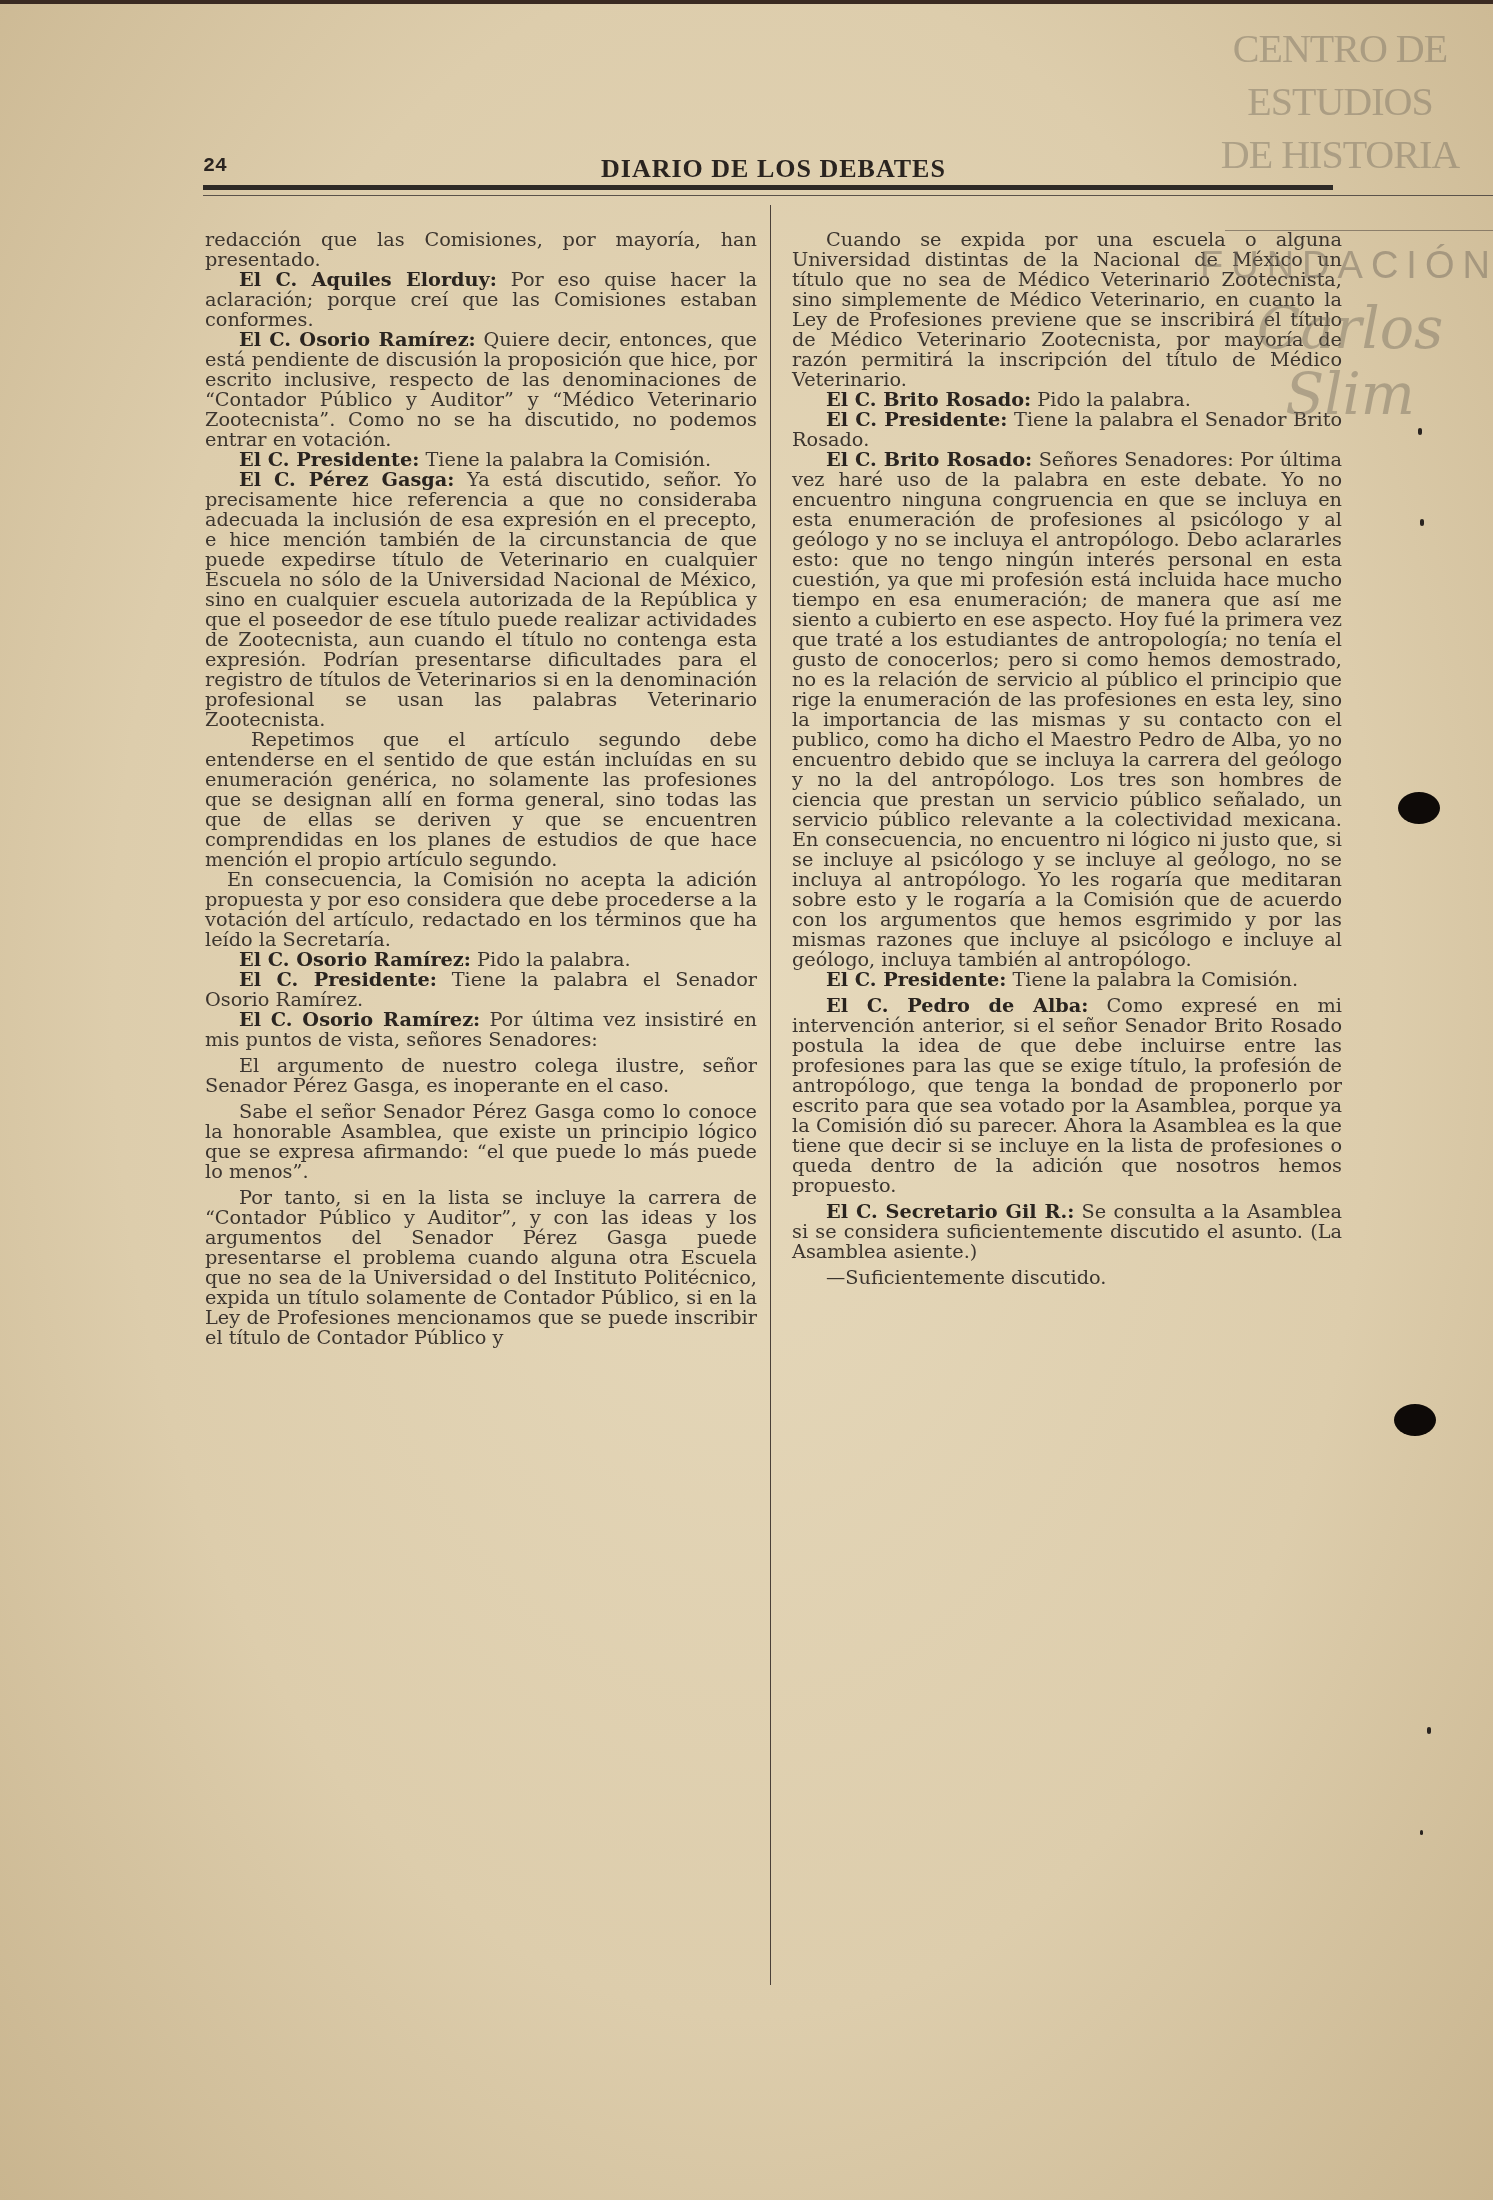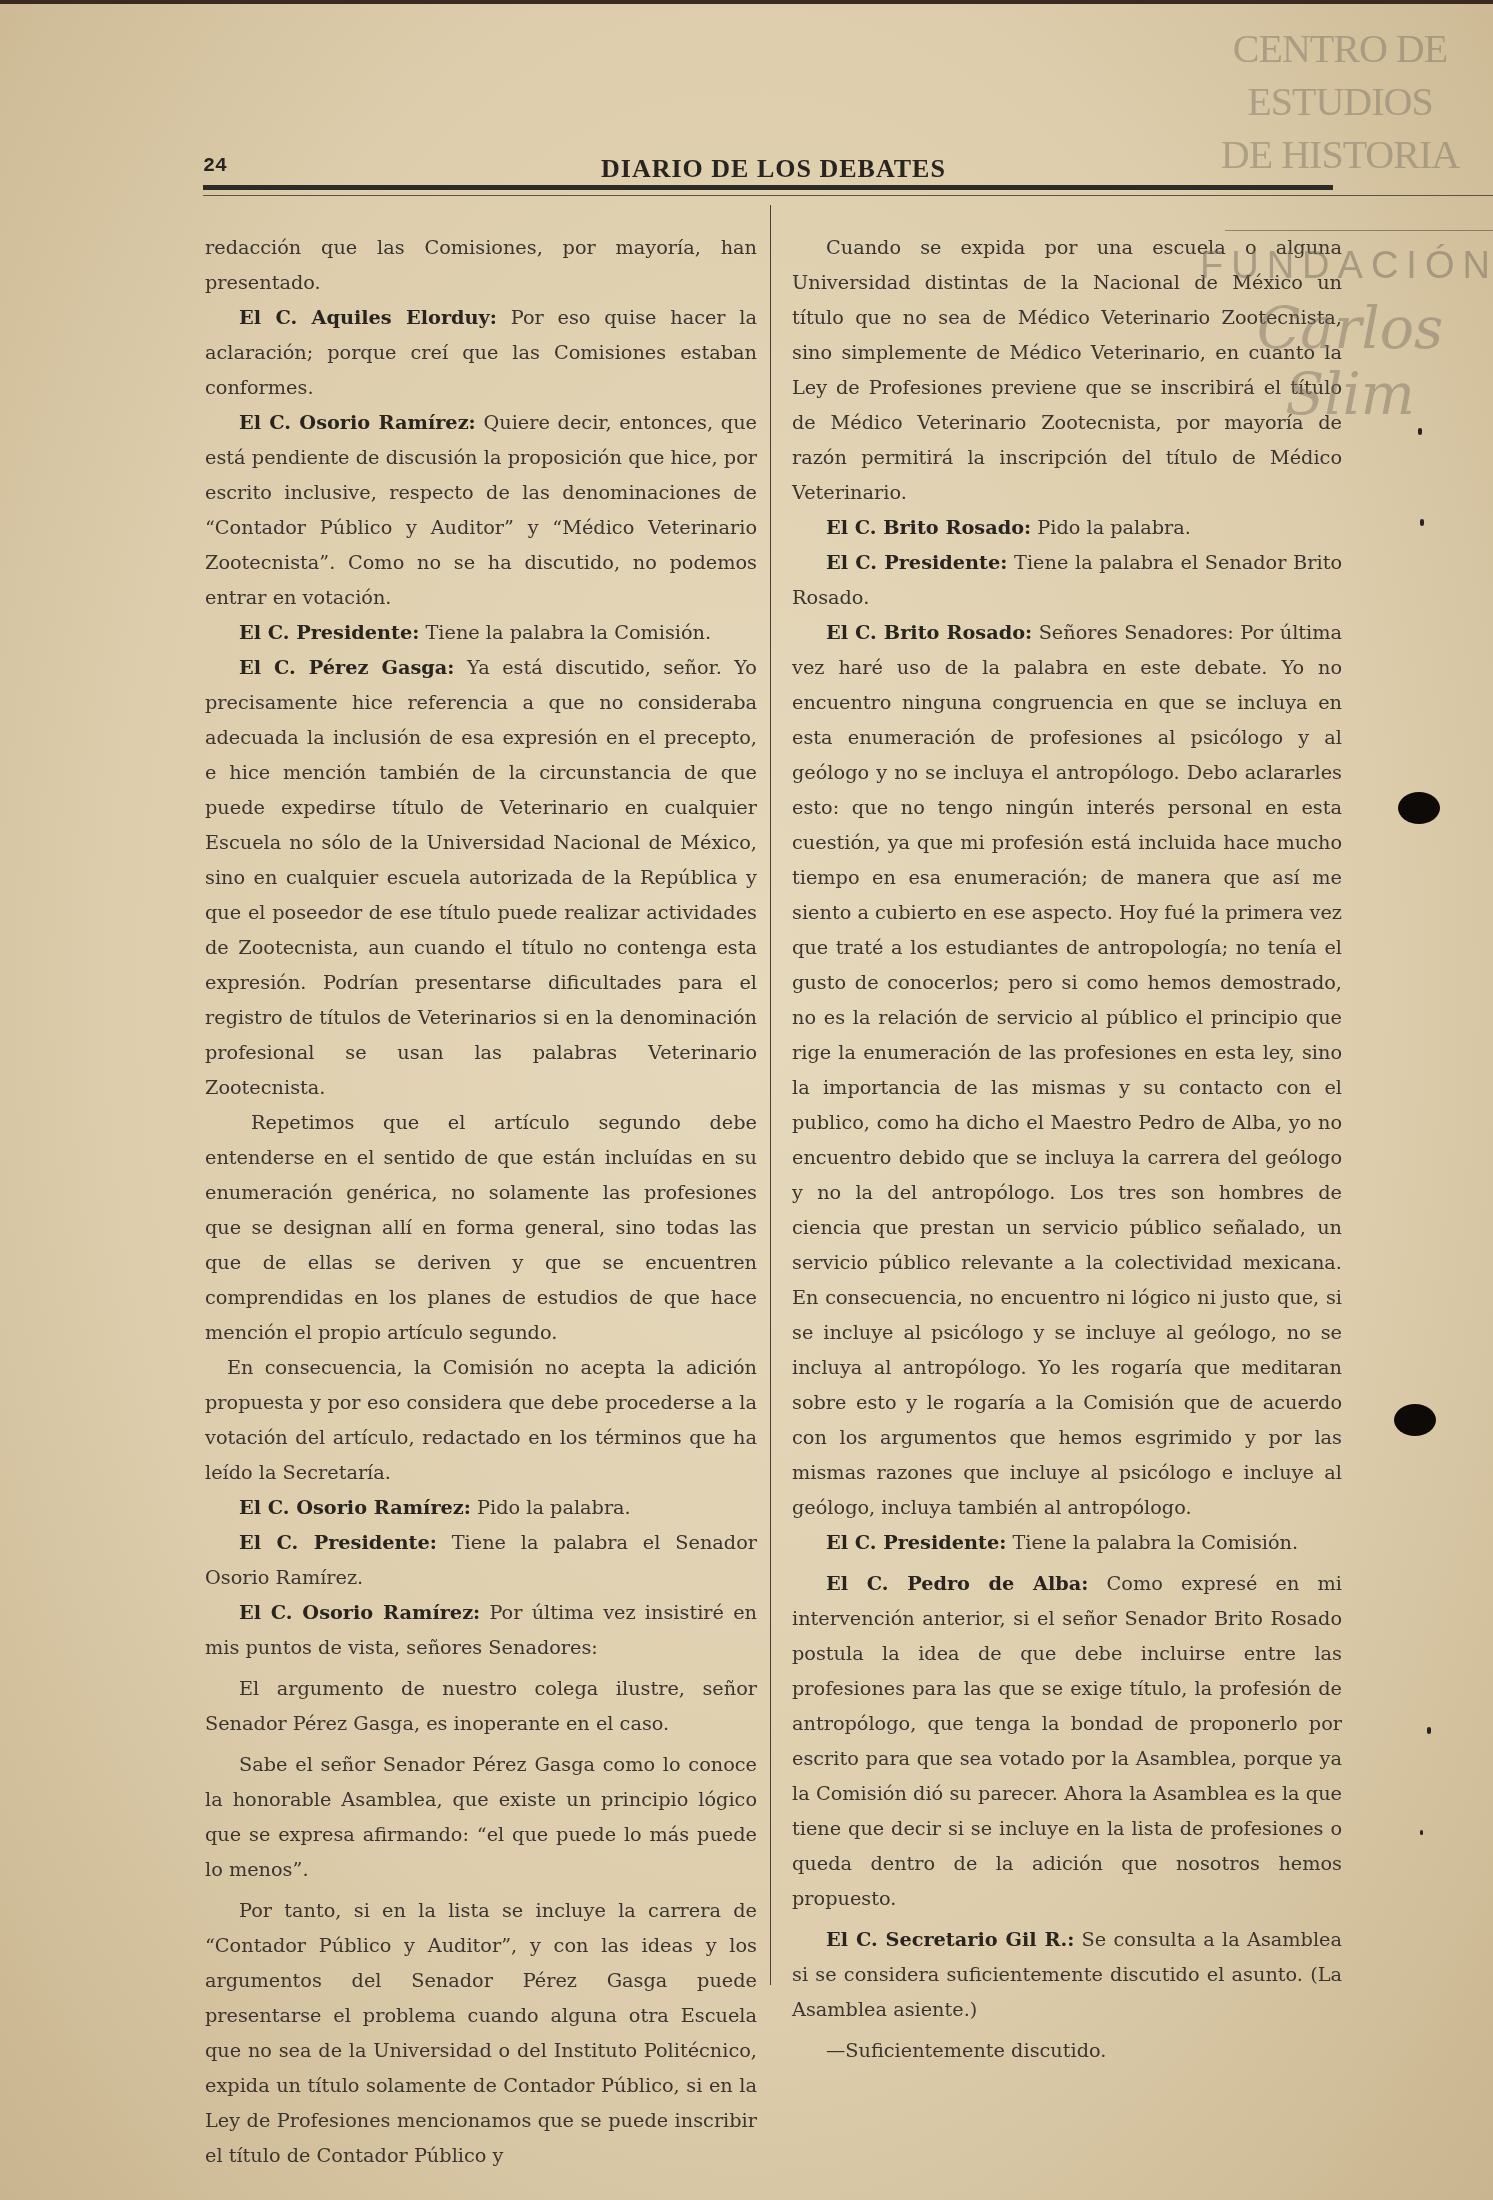--- a/index.html
+++ b/index.html
@@ -37,21 +37,21 @@
   .rule-thin {
     position: absolute; left: 203px; top: 195px; width: 1290px; height: 1px;
     background: #5a524a;
   }
   .col-divider {
     position: absolute; left: 770px; top: 205px; width: 1px; height: 1780px;
     background: #4a4038;
   }
   .column {
     position: absolute; top: 230px; width: 552px;
-    font-size: 19.3px; line-height: 35px; color: #3c352f;
+    font-size: 19.3px; line-height: 20px; color: #3c352f;
     text-align: justify; hyphens: manual;
   }
   .col-left { left: 205px; }
   .col-right { left: 792px; width: 550px; }
   .para { margin: 0; text-indent: 34px; }
   .para.spaced { margin-top: 6px; }
   .para.deep { text-indent: 46px; }
   .para.shallow { text-indent: 22px; }
   .speaker { font-weight: bold; color: #2a241f; }
   .watermark {

